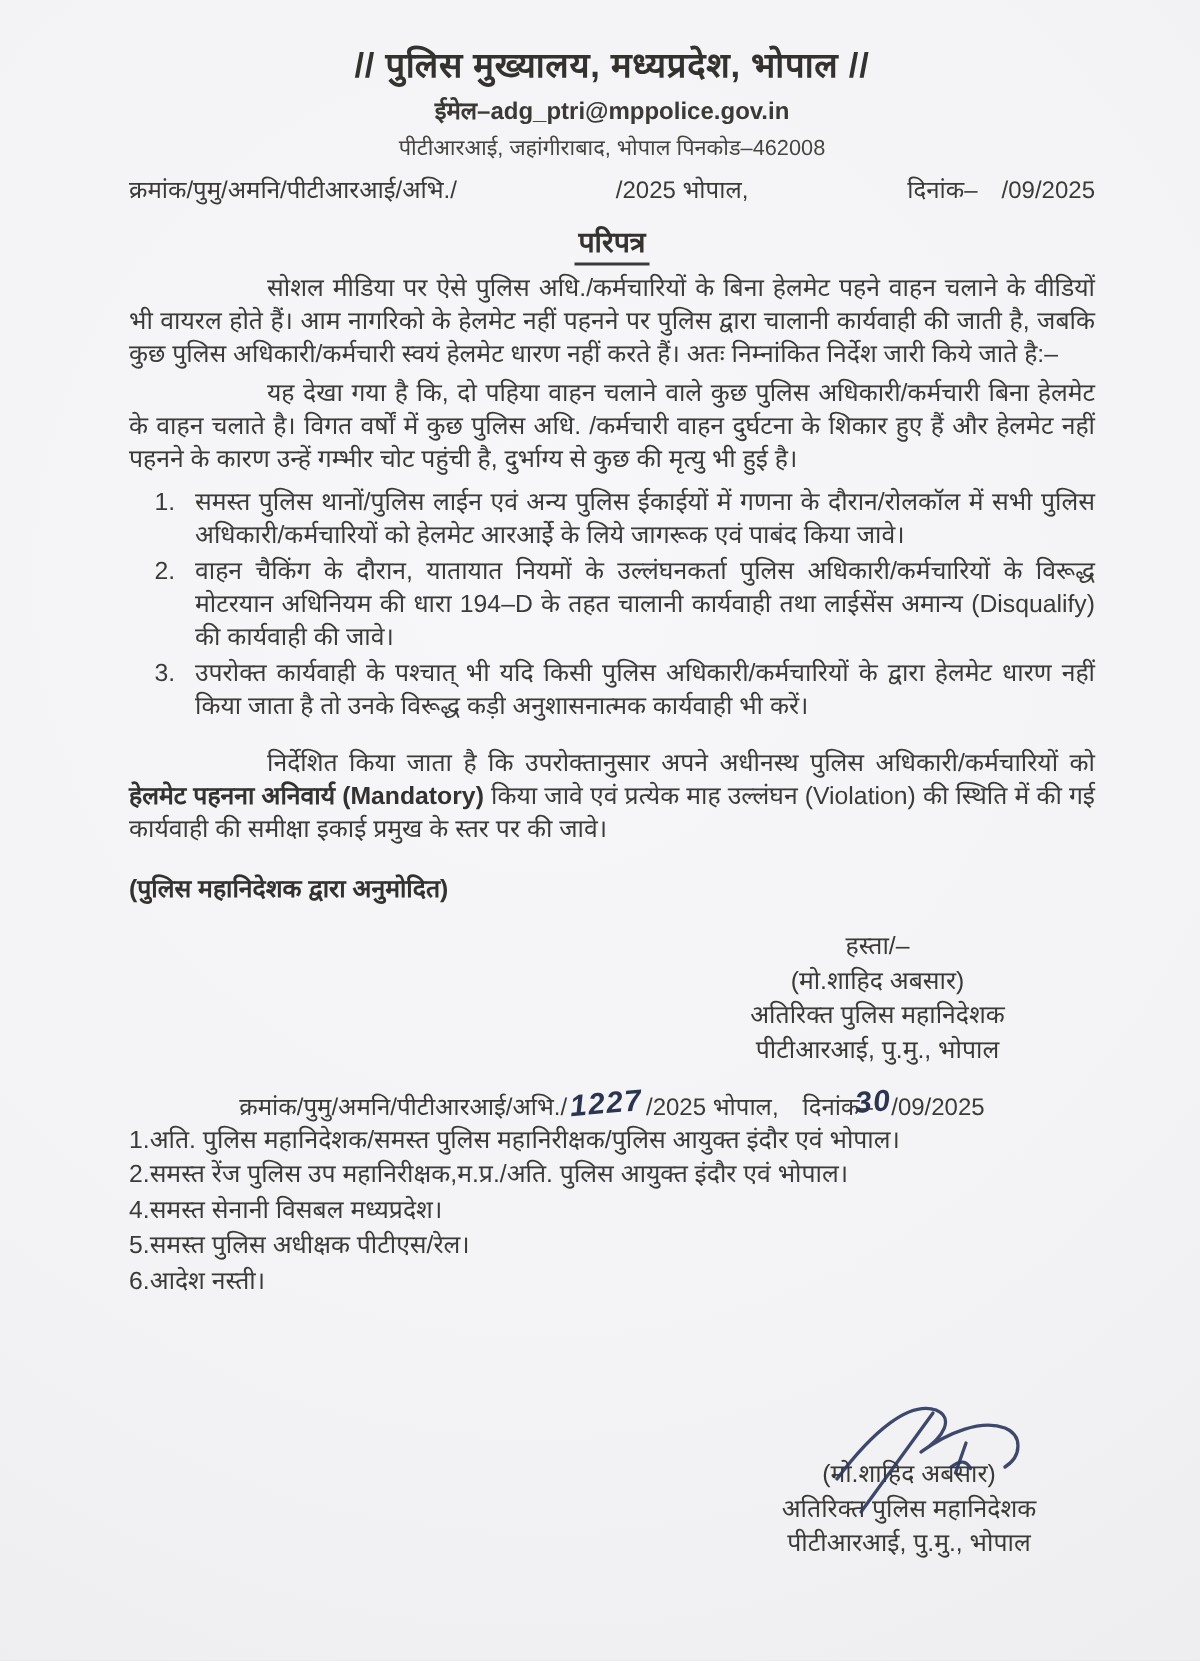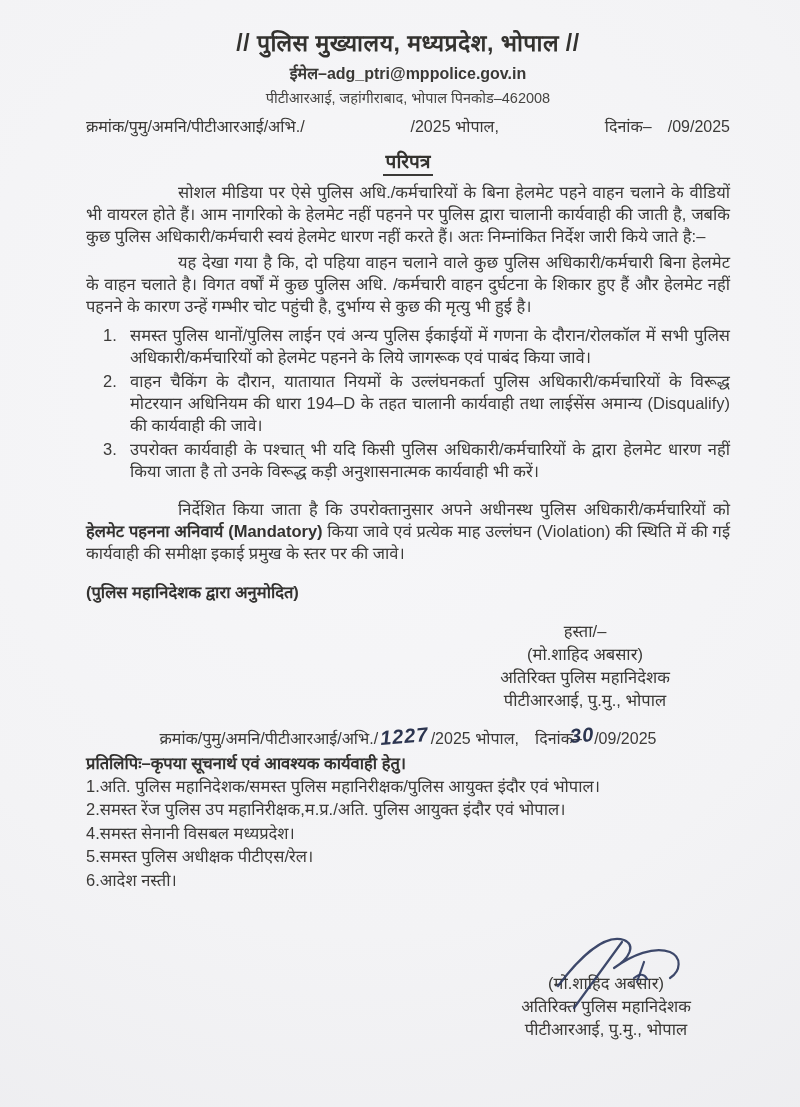--- a/index.html
+++ b/index.html
@@ -64,21 +64,21 @@
 
   <main>
     <h1 class="doc-title"><span class="underline">परिपत्र</span></h1>
 
     <p class="para indent">सोशल मीडिया पर ऐसे पुलिस अधि./कर्मचारियों के बिना हेलमेट पहने वाहन चलाने के वीडियों भी वायरल होते हैं। आम नागरिको के हेलमेट नहीं पहनने पर पुलिस द्वारा चालानी कार्यवाही की जाती है, जबकि कुछ पुलिस अधिकारी/कर्मचारी स्वयं हेलमेट धारण नहीं करते हैं। अतः निम्नांकित निर्देश जारी किये जाते है:–</p>
     <p class="para indent">यह देखा गया है कि, दो पहिया वाहन चलाने वाले कुछ पुलिस अधिकारी/कर्मचारी बिना हेलमेट के वाहन चलाते है। विगत वर्षों में कुछ पुलिस अधि. /कर्मचारी वाहन दुर्घटना के शिकार हुए हैं और हेलमेट नहीं पहनने के कारण उन्हें गम्भीर चोट पहुंची है, दुर्भाग्य से कुछ की मृत्यु भी हुई है।</p>
 
     <ol class="directives">
       <li>
         <span class="num">1.</span>
-        <span class="dtext">समस्त पुलिस थानों/पुलिस लाईन एवं अन्य पुलिस ईकाईयों में गणना के दौरान/रोलकॉल में सभी पुलिस अधिकारी/कर्मचारियों को हेलमेट पहनने के लिये जागरूक एवं पाबंद किया जावे।</span>
+        <span class="dtext">समस्त पुलिस थानों/पुलिस लाईन एवं अन्य पुलिस ईकाईयों में गणना के दौरान/रोलकॉल में सभी पुलिस अधिकारी/कर्मचारियों को हेलमेट आरआईे के लिये जागरूक एवं पाबंद किया जावे।</span>
       </li>
       <li>
         <span class="num">2.</span>
         <span class="dtext">वाहन चैकिंग के दौरान, यातायात नियमों के उल्लंघनकर्ता पुलिस अधिकारी/कर्मचारियों के विरूद्ध मोटरयान अधिनियम की धारा 194–D के तहत चालानी कार्यवाही तथा लाईसेंस अमान्य (Disqualify) की कार्यवाही की जावे।</span>
       </li>
       <li>
         <span class="num">3.</span>
         <span class="dtext">उपरोक्त कार्यवाही के पश्चात् भी यदि किसी पुलिस अधिकारी/कर्मचारियों के द्वारा हेलमेट धारण नहीं किया जाता है तो उनके विरूद्ध कड़ी अनुशासनात्मक कार्यवाही भी करें।</span>
       </li>
     </ol>
@@ -91,21 +91,20 @@
       <div>हस्ता/–</div>
       <div>(मो.शाहिद अबसार)</div>
       <div>अतिरिक्त पुलिस महानिदेशक</div>
       <div>पीटीआरआई, पु.मु., भोपाल</div>
     </div>
 
     <div class="ref-line ref2">
       <span>क्रमांक/पुमु/अमनि/पीटीआरआई/अभि./</span><span class="hw">1227</span><span>/2025 भोपाल,</span><span class="gap-s"></span><span>दिनांक–</span><span class="hw hw-date">30</span><span>/09/2025</span>
     </div>
 
-    <div class="copy-heading">प्रतिलिपिः–कृपया सूचनार्थ एवं आवश्यक कार्यवाही हेतु।</div>
 
     <div class="copy-list">
       <div>1.अति. पुलिस महानिदेशक/समस्त पुलिस महानिरीक्षक/पुलिस आयुक्त इंदौर एवं भोपाल।</div>
       <div>2.समस्त रेंज पुलिस उप महानिरीक्षक,म.प्र./अति. पुलिस आयुक्त इंदौर एवं भोपाल।</div>
       <div>4.समस्त सेनानी विसबल मध्यप्रदेश।</div>
       <div>5.समस्त पुलिस अधीक्षक पीटीएस/रेल।</div>
       <div>6.आदेश नस्ती।</div>
     </div>
   </main>
 

